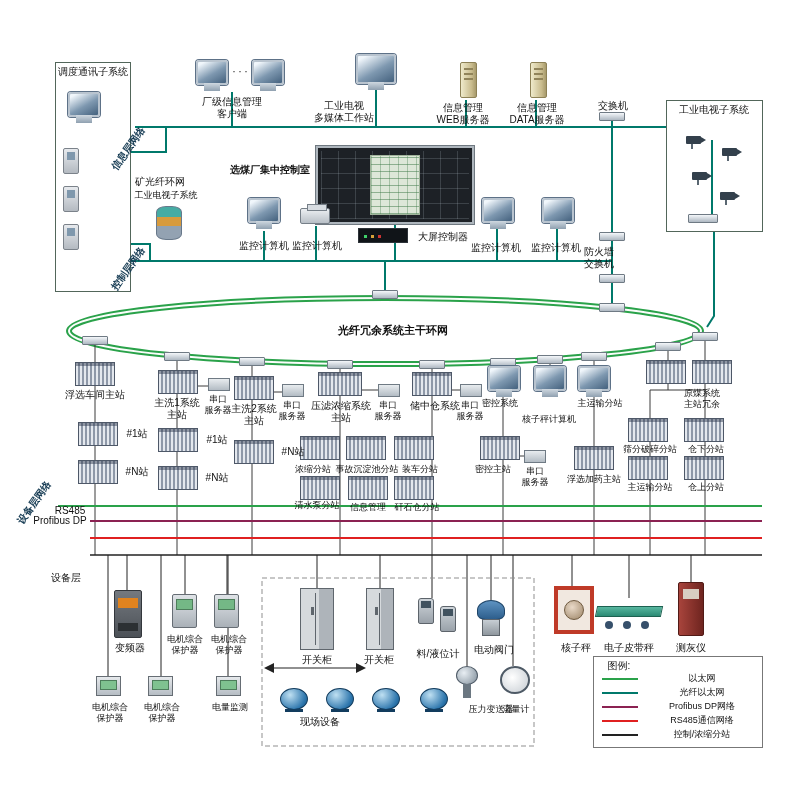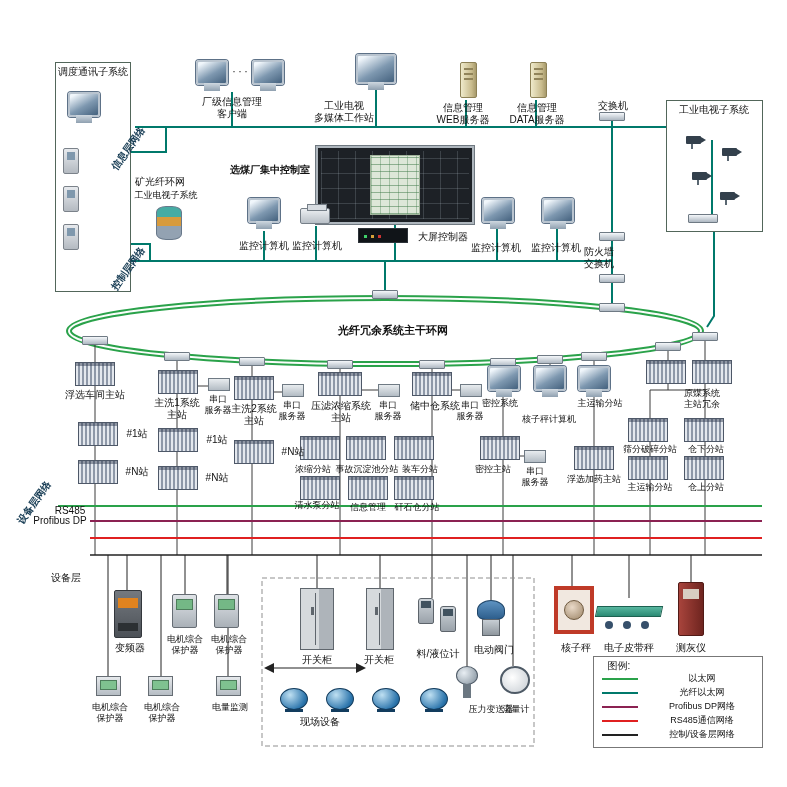--- a/index.html
+++ b/index.html
@@ -352,15 +352,15 @@
   <div class="lbl left" style="left:599px;top:660px;width:40px">图例:</div>
   <div class="legline lg0" style="left:602px;top:678px"></div>
   <div class="lbl left s9" style="left:646px;top:673px;width:112px">以太网</div>
   <div class="legline lg1" style="left:602px;top:692px"></div>
   <div class="lbl left s9" style="left:646px;top:687px;width:112px">光纤以太网</div>
   <div class="legline lg2" style="left:602px;top:706px"></div>
   <div class="lbl left s9" style="left:646px;top:701px;width:112px">Profibus DP网络</div>
   <div class="legline lg3" style="left:602px;top:720px"></div>
   <div class="lbl left s9" style="left:646px;top:715px;width:112px">RS485通信网络</div>
   <div class="legline lg4" style="left:602px;top:734px"></div>
-  <div class="lbl left s9" style="left:646px;top:729px;width:112px">控制/设备层网络</div>
+  <div class="lbl left s9" style="left:646px;top:729px;width:112px">控制/浓缩分站</div>
 
 </div>
 
 </body></html>

